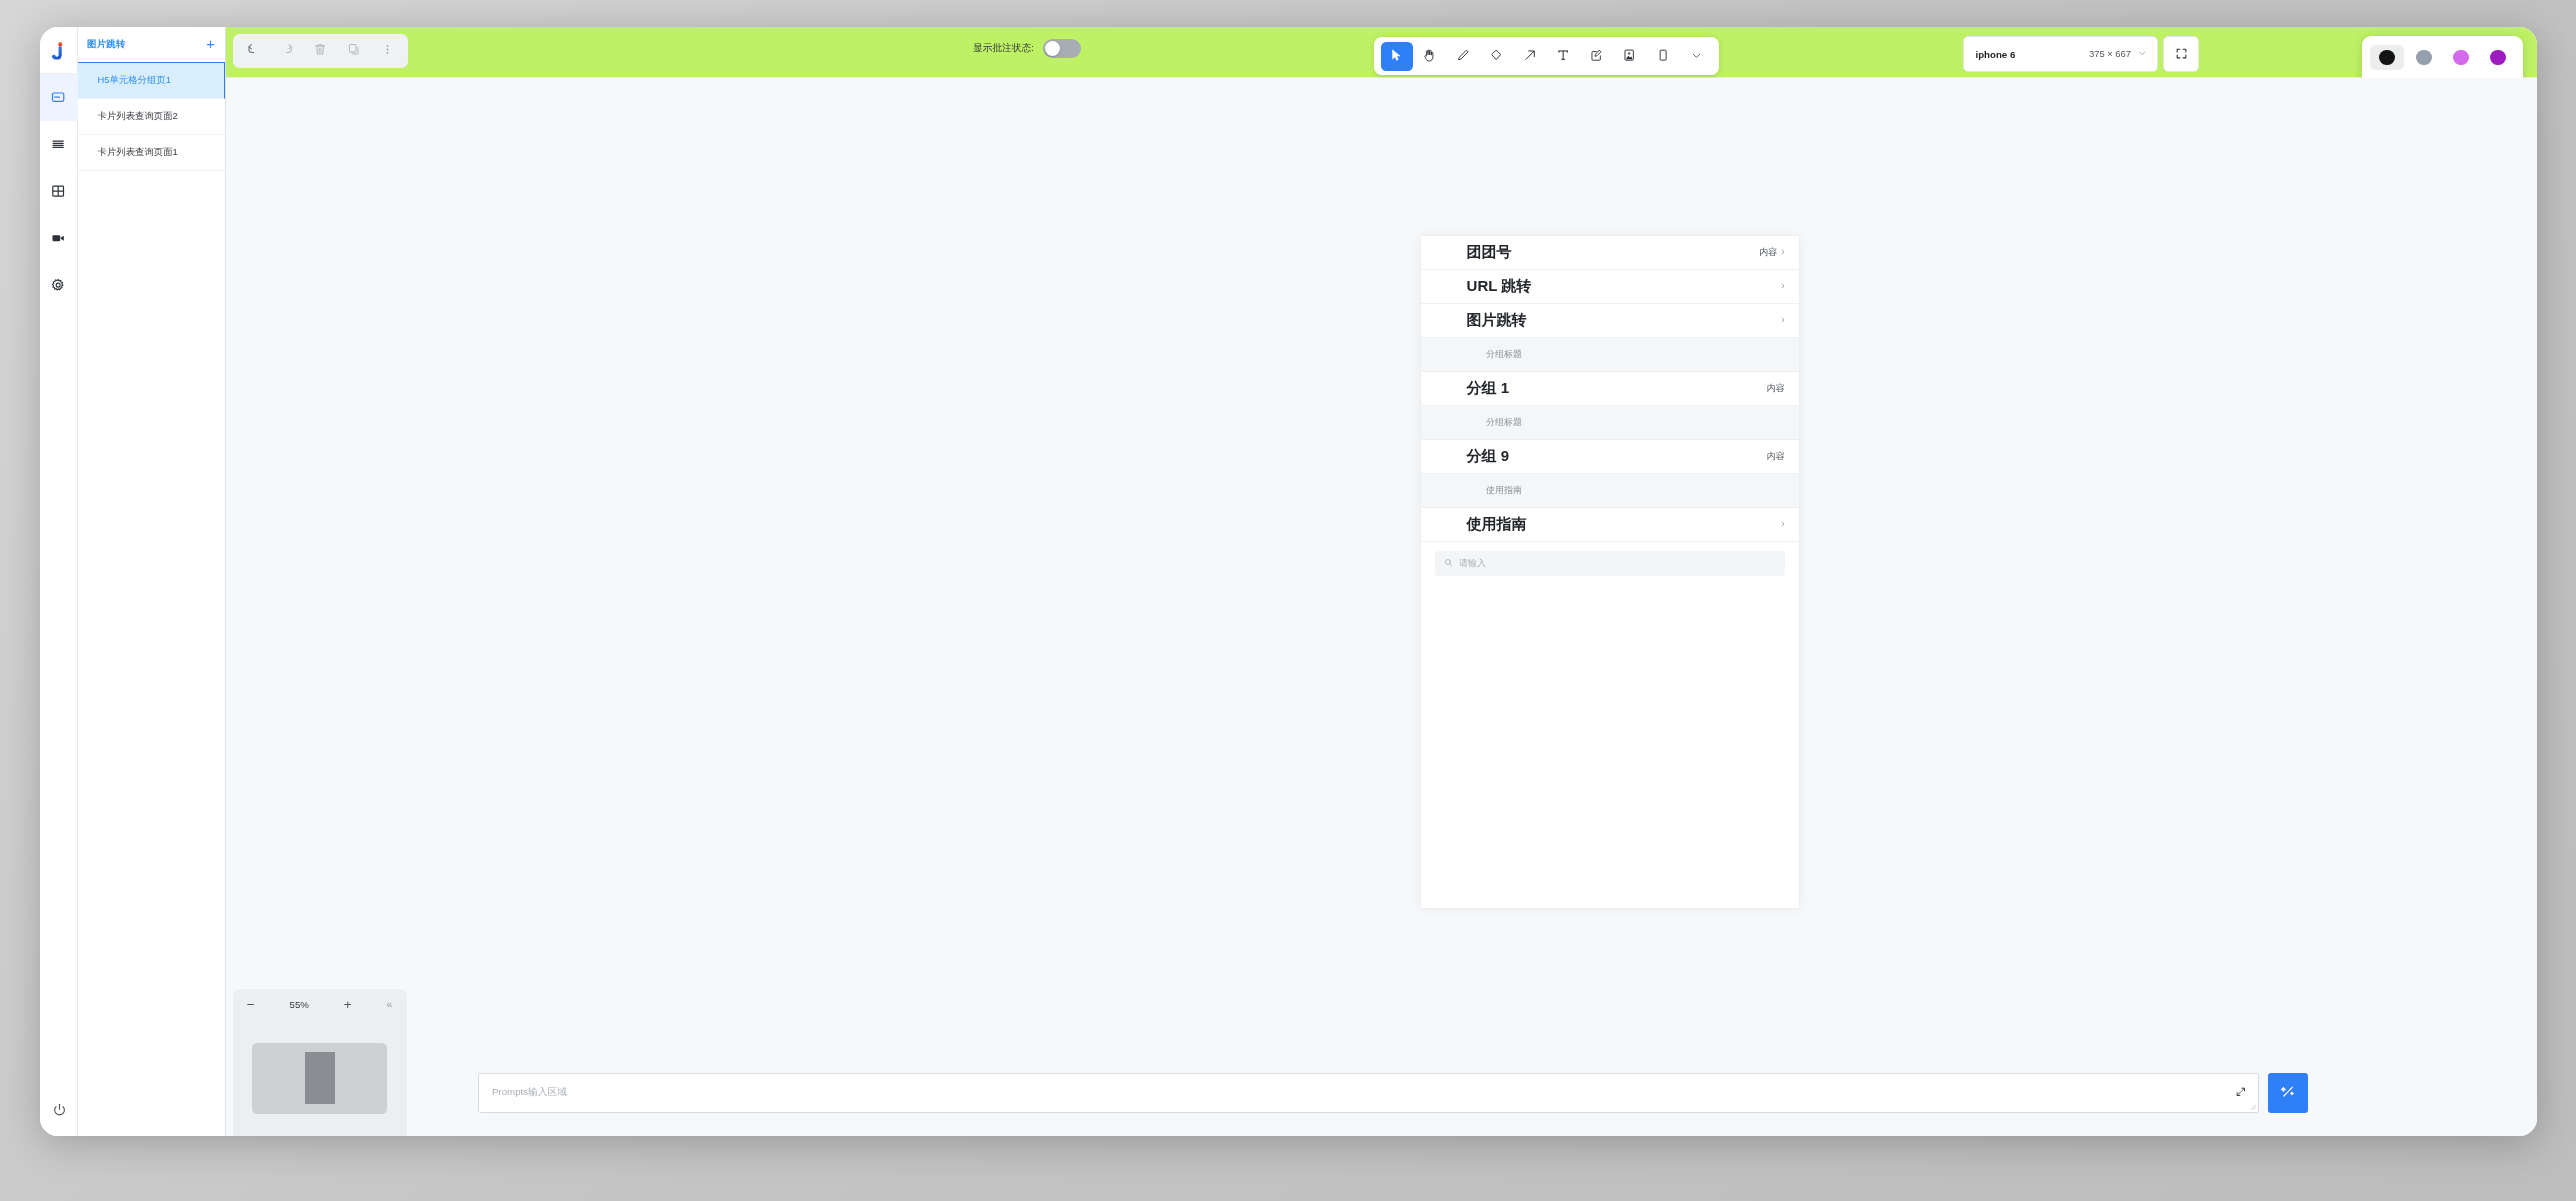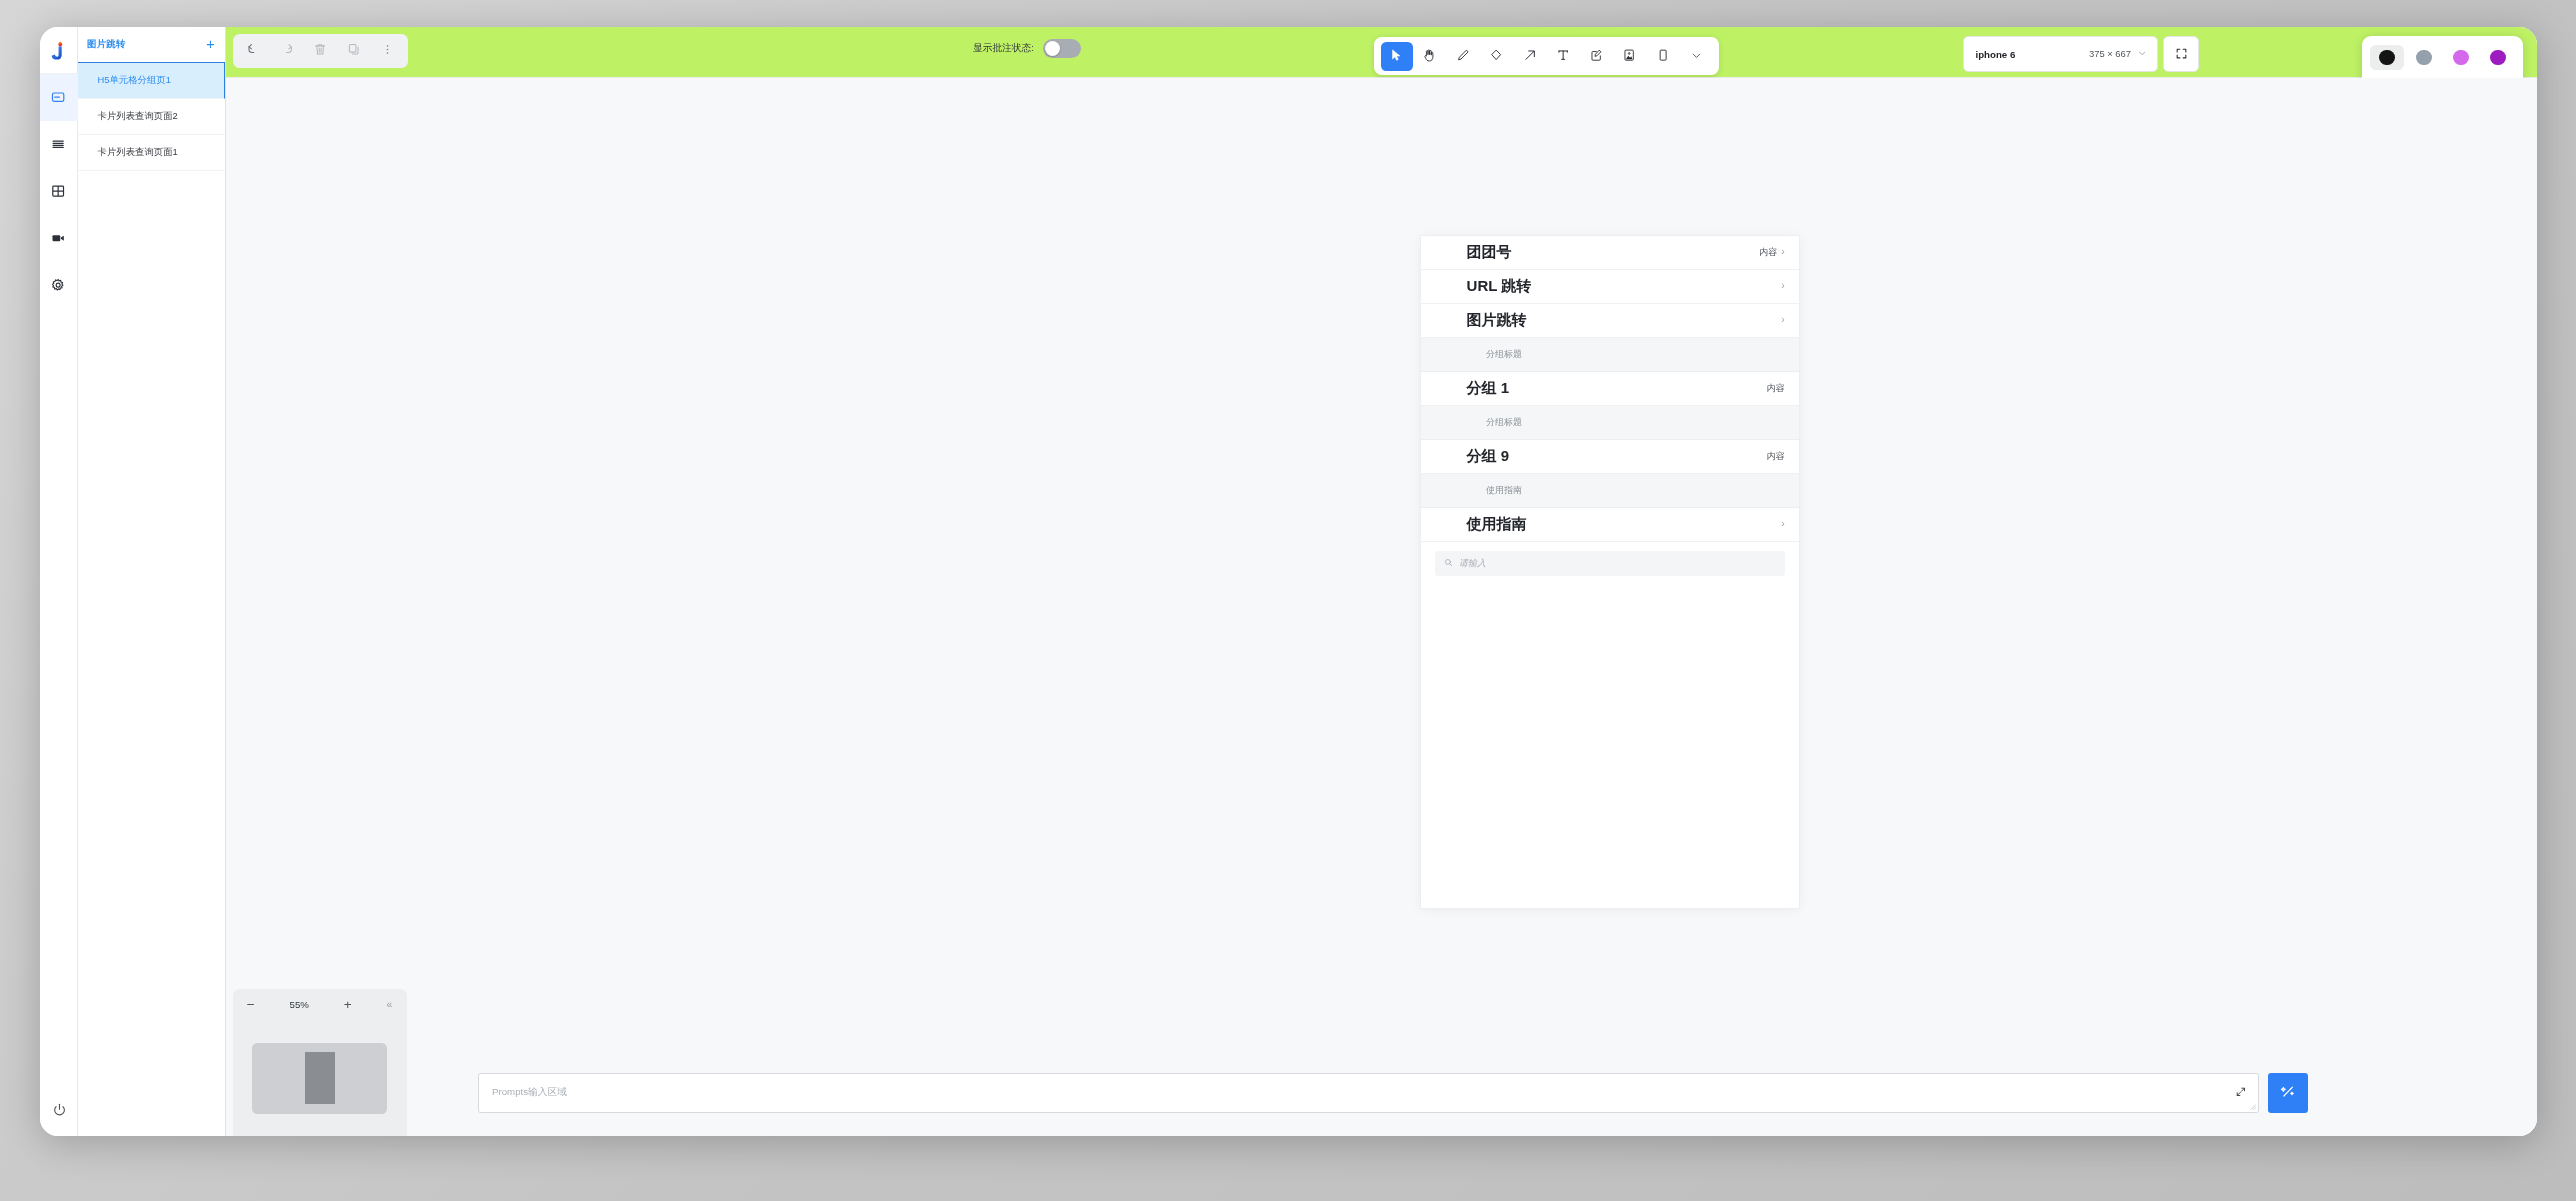--- a/index.html
+++ b/index.html
@@ -239,21 +239,21 @@
   .pf-row .lbl { font-size: 15px; font-weight: 700; color: #22252a; margin-left: 30px; }
   .pf-row .rt { display: flex; align-items: center; gap: 4px; }
   .pf-row .val { font-size: 9px; color: #4c5157; }
   .pf-chev { color: #9ba1a8; font-size: 10.4px; line-height: 1; }
   .pf-group-head {
     height: 34px; display: flex; align-items: center;
     padding-left: 65px; background: #f5f6f7;
     font-size: 9px; color: #8a9097;
     border-bottom: 0.6px solid #eceeef;
   }
-  #pf-search-wrap { padding: 9px 14.3px 0 14.3px; background: #fff; font-style: italic; }
+  #pf-search-wrap { padding: 9px 14.3px 0 14.3px; background: #fff; }
   #pf-search {
     height: 25px; background: #f4f5f7; border-radius: 3.2px;
     display: flex; align-items: center; gap: 5.8px; padding: 0 9px;
   }
   #pf-search .ph { font-size: 9px; color: #a9aeb5; }
 
   
   #zoom-ctl {
     position: absolute; left: 6.5px; bottom: 116px;
     width: 174px; height: 31px;

